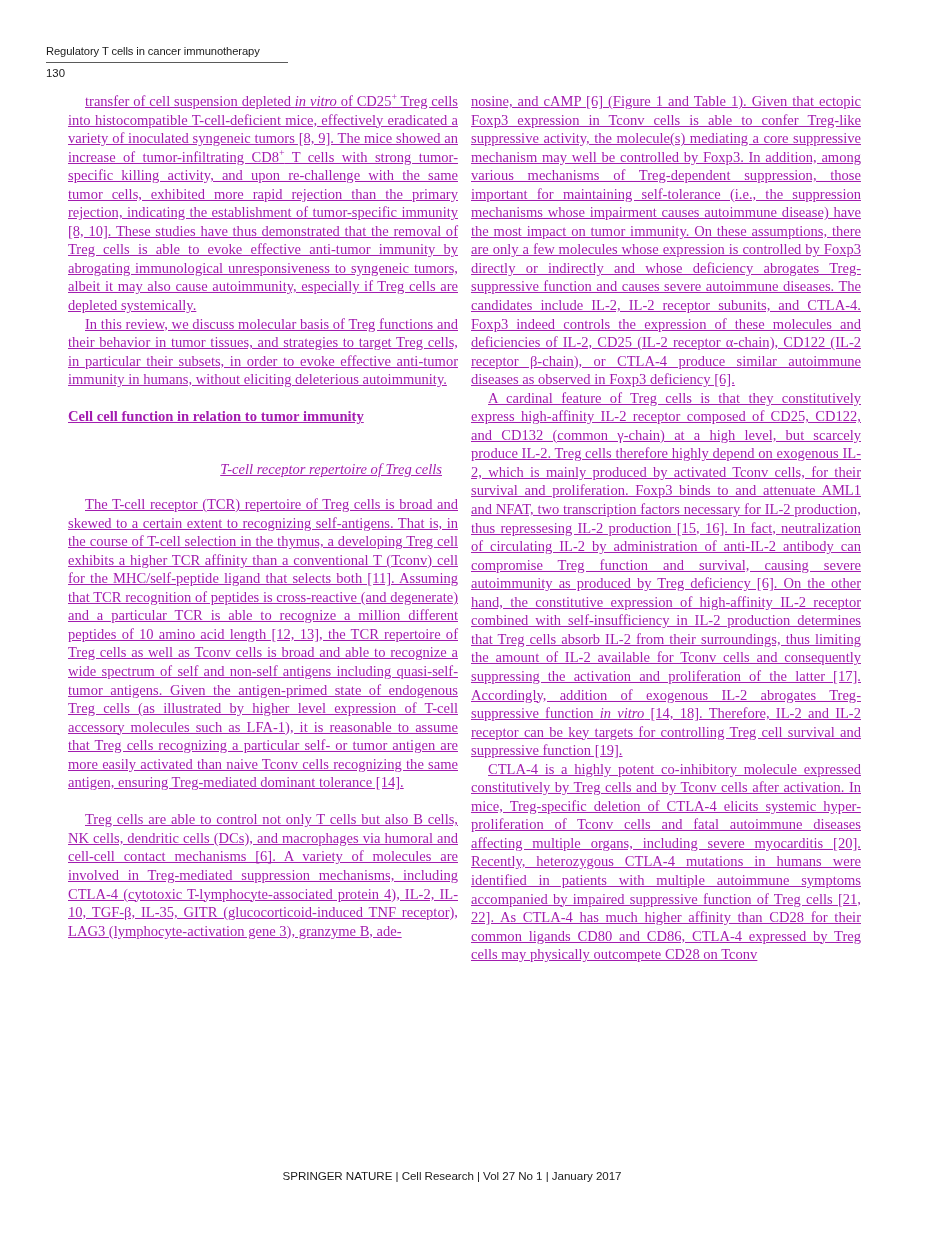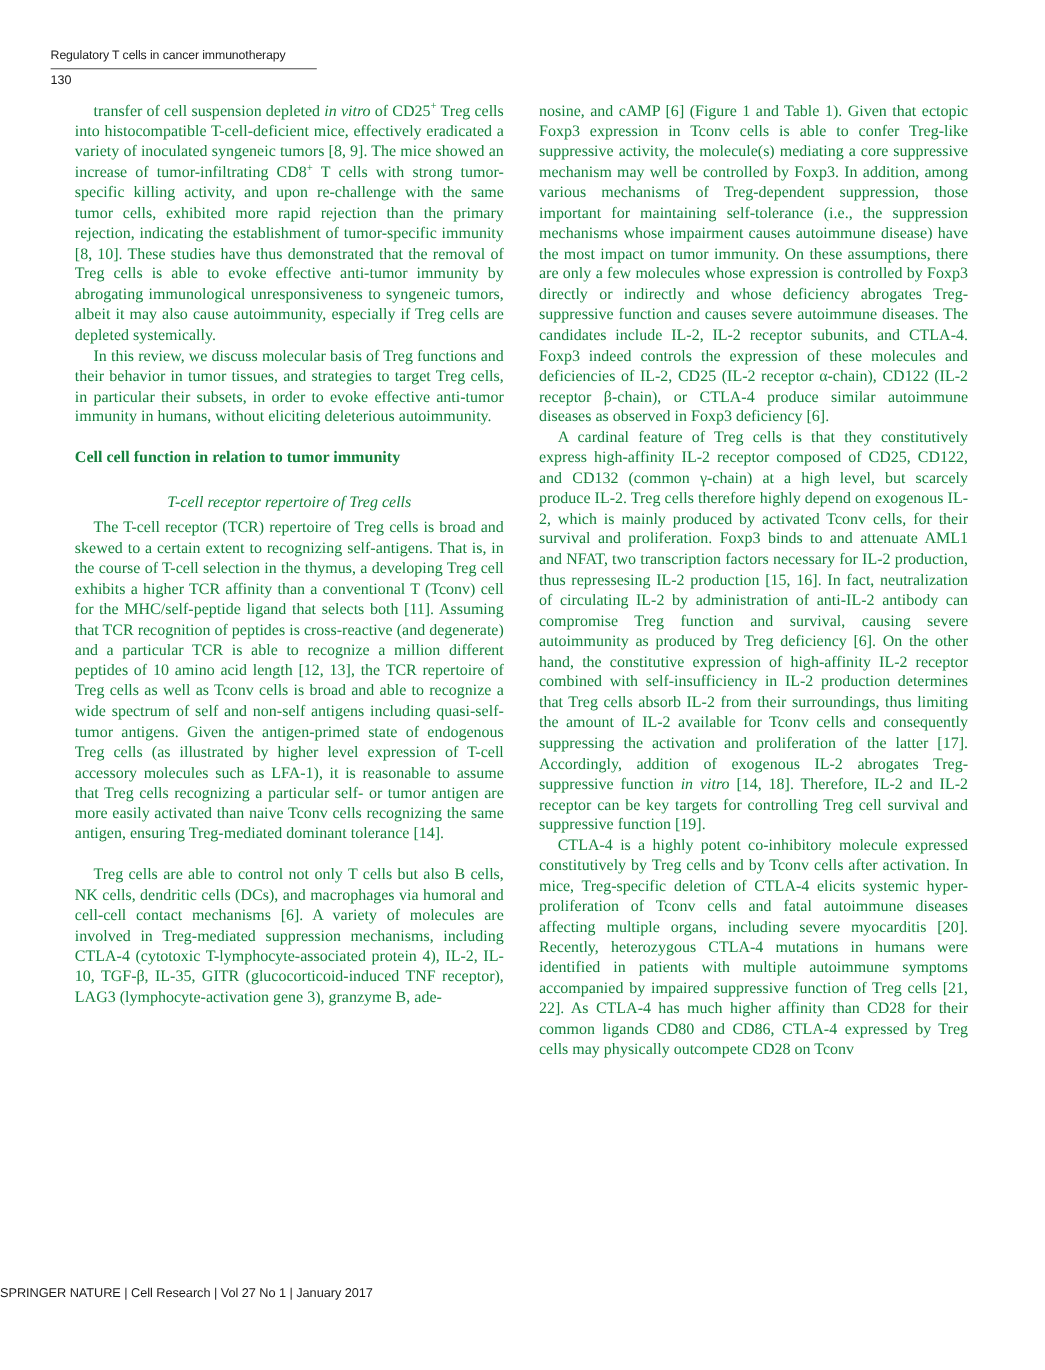--- a/index.html
+++ b/index.html
@@ -58,67 +58,68 @@
   .col {
     position: absolute;
     top: 92px;
     width: 390px;
     font-size: 14.55px;
     line-height: 18.55px;
     text-align: justify;
     text-justify: inter-word;
     hyphens: manual;
     -webkit-hyphens: manual;
-    color: #15803d;
+    color: #a21caf;
+    text-decoration: underline;
   }
   .col-left  { left: 68px;  }
-  .col-right { left: 490px; }
+  .col-right { left: 471px; }
 
   p.para {
     margin: 0;
     text-indent: 17px;
   }
   p.para.noindent { text-indent: 0; }
 
   h2.sec-head {
     margin: 0;
     font-size: 14.6px;
     line-height: 18.55px;
     font-weight: bold;
     text-align: left;
     text-indent: 0;
   }
   h3.sub-head {
-    margin: 4px;
+    margin: 16px;
     font-size: 14.55px;
     line-height: 18.55px;
     font-weight: normal;
     font-style: italic;
-    text-align: center;
+    text-align: right;
     text-indent: 0;
   }
 
   .sp-before-sec { height: 18.6px; }
   .sp-after-sec  { height: 18.6px; }
   .sp-before-sub { height: 18.6px; }
 
   sup {
     font-size: 0.68em;
     vertical-align: super;
     line-height: 0;
   }
   i, em { font-style: italic; }
 
   
   .footer {
     position: absolute;
     left: 0;
     top: 1168px;
     width: 904px;
-    text-align: left;
+    text-align: center;
     font-family: "Liberation Sans", "DejaVu Sans", sans-serif;
     font-size: 11.6px;
     line-height: 15px;
     color: #1a1a1a;
     letter-spacing: -0.05px;
   }
 </style>
 </head>
 <body>
 

